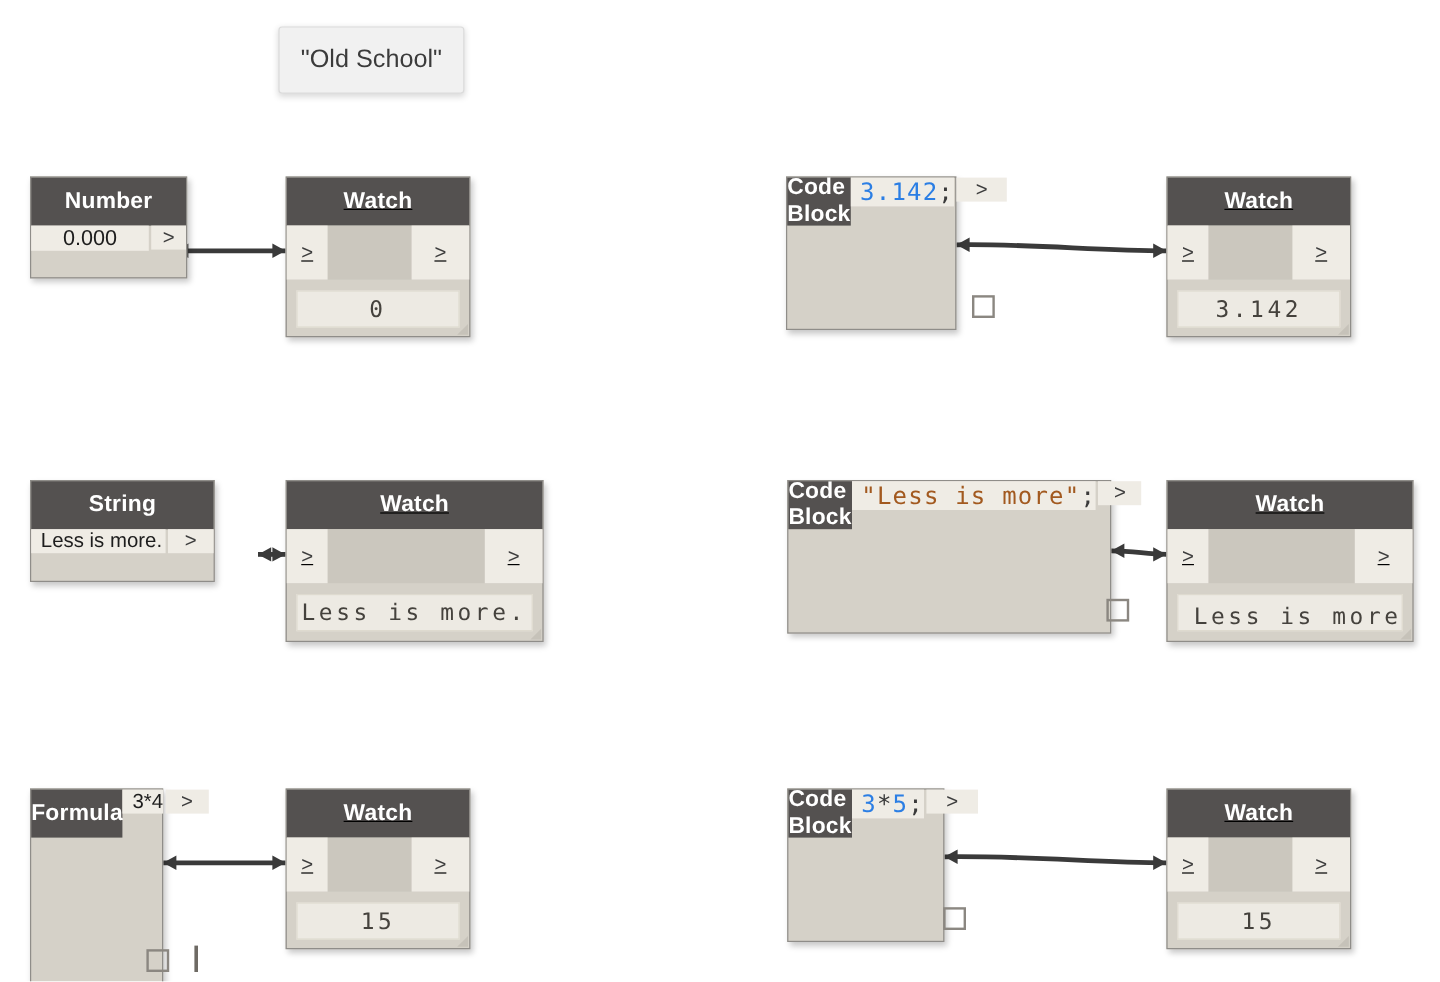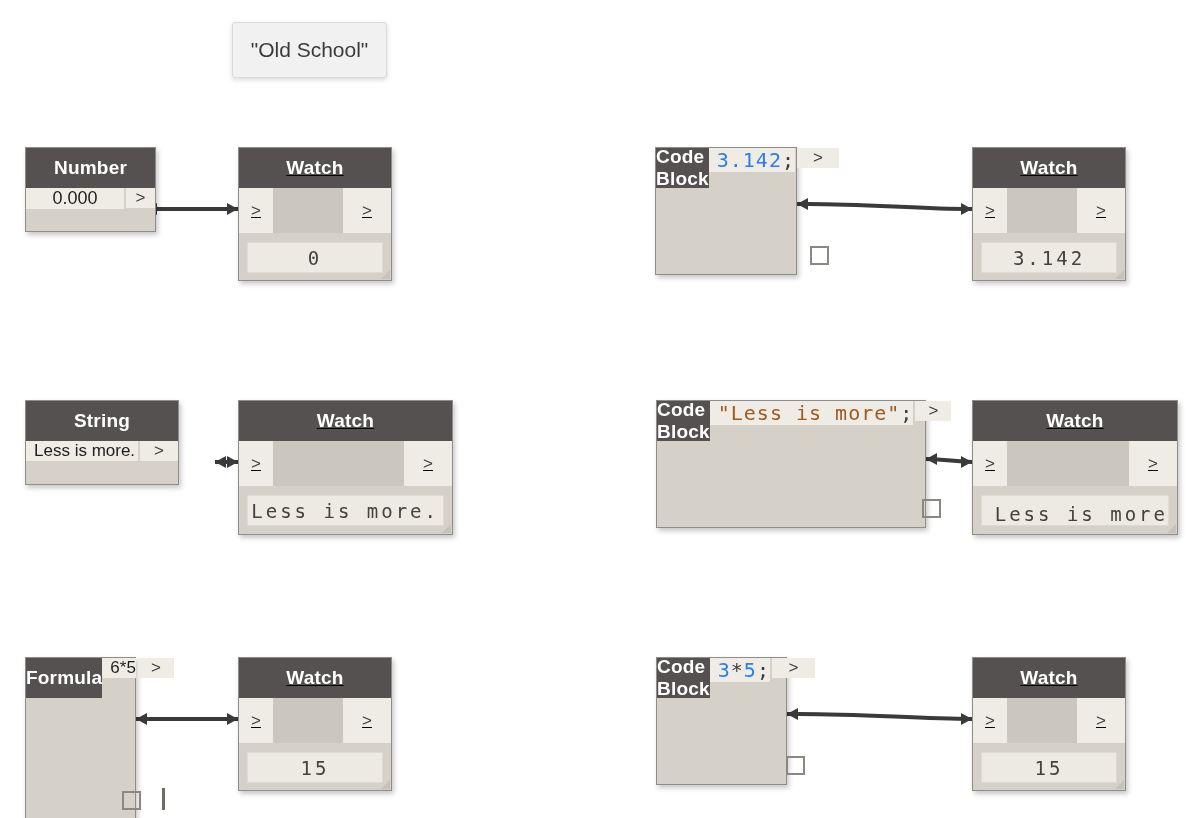--- a/index.html
+++ b/index.html
@@ -243,21 +243,21 @@
       <div class="notch"></div>
     </div>
   </div>
 
   <div class="node colflex" style="left:25px;top:657px;width:111px;height:167px;">
     <div class="node-header">
       <span>Formula</span>
     </div>
     <div class="io-row row45">
       <div class="field pad">
-        <span class="sans-val small">6*5</span>
+        <span class="sans-val small">3*4</span>
       </div>
       <div class="port" style="width:36px;">
         <span>&gt;</span>
       </div>
     </div>
     <div class="node-body">
       <div class="checkbox" style="right:33px;bottom:13px;"></div>
       <div class="cursor-bar"></div>
     </div>
   </div>

